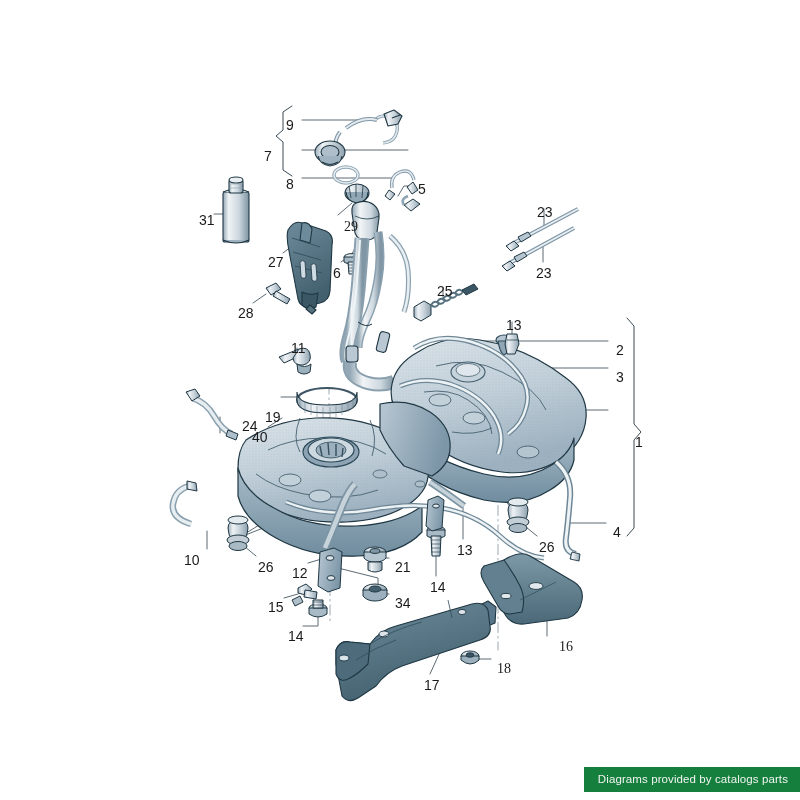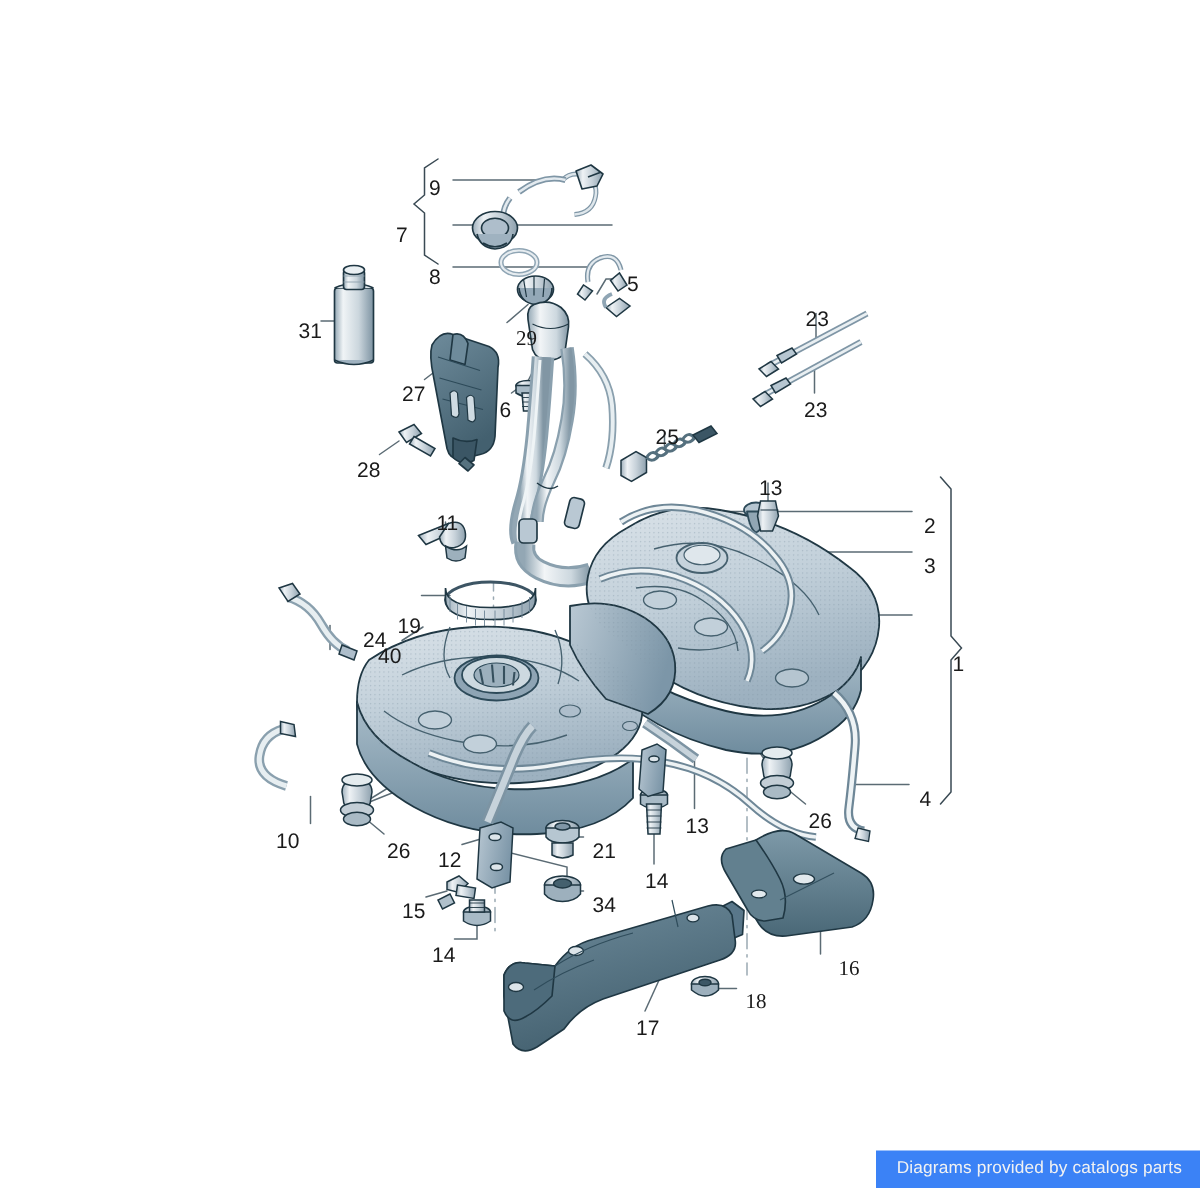--- a/index.html
+++ b/index.html
@@ -20,21 +20,21 @@
     font-family:"Liberation Sans","DejaVu Sans",sans-serif;
     font-size:14px;
     color:#1a1a1a;
     line-height:1;
     white-space:nowrap;
     user-select:none;
   }
   #watermark{
     position:absolute;
     right:0px;bottom:8px;
-    background:#3b82f6;
+    background:#15803d;
     color:#f2f2f2;
     font-family:"Liberation Sans","DejaVu Sans",sans-serif;
     font-size:11.5px;
     padding:6px 12px 7px 14px;
     letter-spacing:.1px;
     white-space:nowrap;
   }
 </style>
 </head>
 <body>

